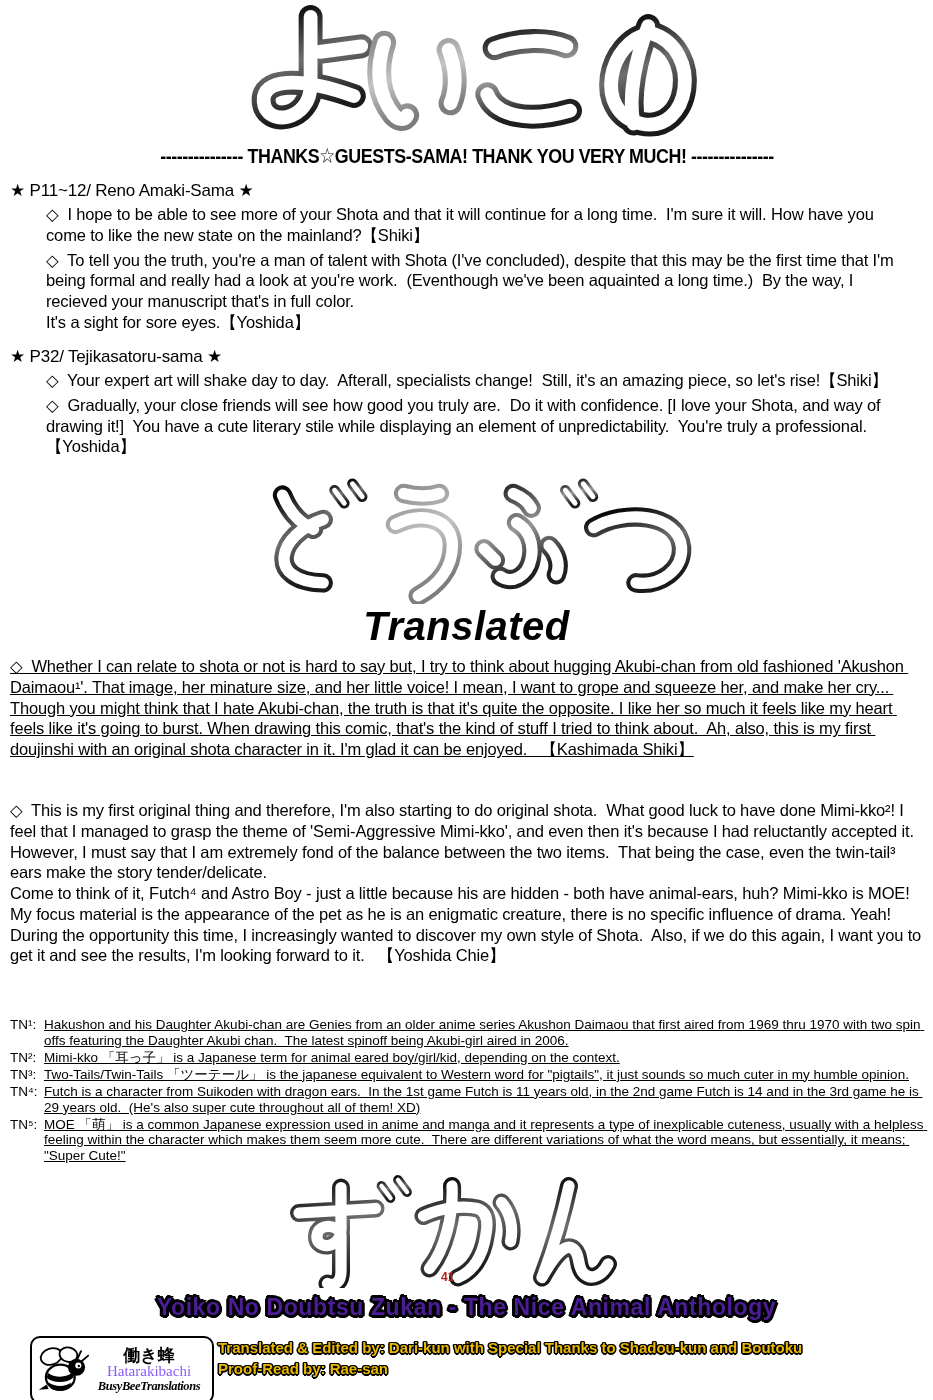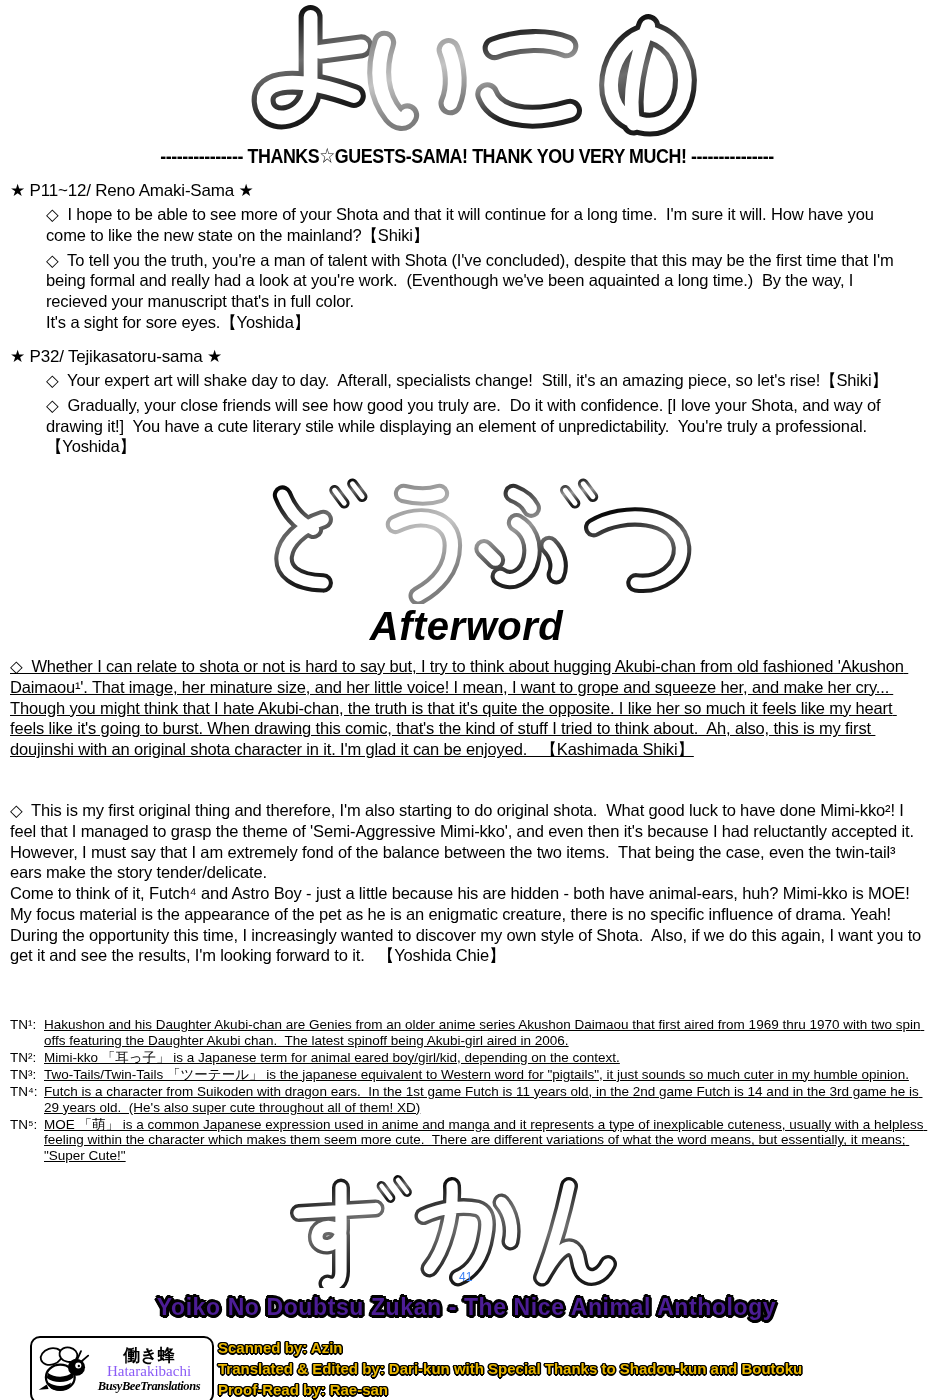--- a/index.html
+++ b/index.html
@@ -36,21 +36,21 @@
 
   .aw-p{left:10px;width:913px;font-size:16.5px;line-height:1.26;letter-spacing:-0.15px;white-space:pre-wrap;}
   #para1{top:656px;text-decoration:underline;}
   #para2{top:800px;}
 
   #tn{top:1003px;left:10px;width:915px;font-size:13.5px;line-height:1.18;margin-top:14px;}
   .tn-item{display:flex;margin-bottom:1px;}
   .tn-label{flex:0 0 34px;}
   .tn-text{flex:1;white-space:pre-wrap;text-decoration:underline;}
 
-  #pagenum{top:1270px;left:459px;font-size:12px;color:#3b82f6;}
+  #pagenum{top:1270px;left:441px;font-size:12px;color:#b91c1c;font-weight:bold;}
 
   #anthology{top:1294px;left:0;width:933px;text-align:center;
     font-size:23px;font-weight:bold;letter-spacing:0.6px;color:#4c1d95;
     text-shadow:
       -2.5px 0 #000, 2.5px 0 #000, 0 -2.5px #000, 0 2.5px #000,
       -2px -2px #000, 2px -2px #000, -2px 2px #000, 2px 2px #000,
       -3px 1px #000, 3px 1px #000, 1px 3px #000, -1px -3px #000;
   }
 
   #footer{top:1332px;left:0;width:933px;height:66px;}
@@ -154,21 +154,21 @@
       <path class="bk" stroke="url(#gm)" stroke-width="13" d="M 401,20 L 413,36 M 423,12 L 435,28"></path>
       <path class="wt" stroke-width="6" d="M 401,20 L 413,36 M 423,12 L 435,28"></path>
     </g>
     <g>
       <path class="bk" stroke="url(#gd)" stroke-width="24" d="M 436,66 C 472,44 540,48 544,90 C 546,118 518,138 488,134"></path>
       <path class="wt" stroke-width="14" d="M 436,66 C 472,44 540,48 544,90 C 546,118 518,138 488,134"></path>
     </g>
   </svg>
 </div>
 
-<h1 class="abs" id="afterword-head" style="margin:0;">Afterword</h1>
+<h1 class="abs" id="afterword-head" style="margin:0;">Translated</h1>
 
 <p class="abs aw-p" id="para1" style="margin:0;">◇  Whether I can relate to shota or not is hard to say but, I try to think about hugging Akubi-chan from old fashioned 'Akushon Daimaou¹'. That image, her minature size, and her little voice! I mean, I want to grope and squeeze her, and make her cry... Though you might think that I hate Akubi-chan, the truth is that it's quite the opposite. I like her so much it feels like my heart feels like it's going to burst. When drawing this comic, that's the kind of stuff I tried to think about.  Ah, also, this is my first doujinshi with an original shota character in it. I'm glad it can be enjoyed.   【Kashimada Shiki】</p>
 <p class="abs aw-p" id="para2" style="margin:0;">◇  This is my first original thing and therefore, I'm also starting to do original shota.  What good luck to have done Mimi-kko²! I feel that I managed to grasp the theme of 'Semi-Aggressive Mimi-kko', and even then it's because I had reluctantly accepted it. However, I must say that I am extremely fond of the balance between the two items.  That being the case, even the twin-tail³ ears make the story tender/delicate.
 Come to think of it, Futch⁴ and Astro Boy - just a little because his are hidden - both have animal-ears, huh? Mimi-kko is MOE!  My focus material is the appearance of the pet as he is an enigmatic creature, there is no specific influence of drama. Yeah!  During the opportunity this time, I increasingly wanted to discover my own style of Shota.  Also, if we do this again, I want you to get it and see the results, I'm looking forward to it.   【Yoshida Chie】</p>
 
 <div class="abs" id="tn">
   <div class="tn-item">
     <span class="tn-label">TN¹:</span>
     <span class="tn-text">Hakushon and his Daughter Akubi-chan are Genies from an older anime series Akushon Daimaou that first aired from 1969 thru 1970 with two spin offs featuring the Daughter Akubi chan.  The latest spinoff being Akubi-girl aired in 2006.</span>
   </div>
@@ -228,17 +228,16 @@
       <path d="M 46,16 L 50,7 M 51,18 L 58,12" stroke="#000" stroke-width="2" stroke-linecap="round" fill="none"></path>
       <path d="M 12,44 L 3,50 L 14,49 Z" fill="#000"></path>
     </svg>
     <div id="logo-texts">
       <div class="logo-jp">働き蜂</div>
       <div class="logo-romaji">Hatarakibachi</div>
       <div class="logo-name">BusyBeeTranslations</div>
     </div>
   </div>
   <div id="credits">
-    <div>Scanned by: Azin</div>
     <div>Translated &amp; Edited by: Dari-kun with Special Thanks to Shadou-kun and Boutoku</div>
     <div>Proof-Read by: Rae-san</div>
   </div>
 </div>
 
 </body></html>

